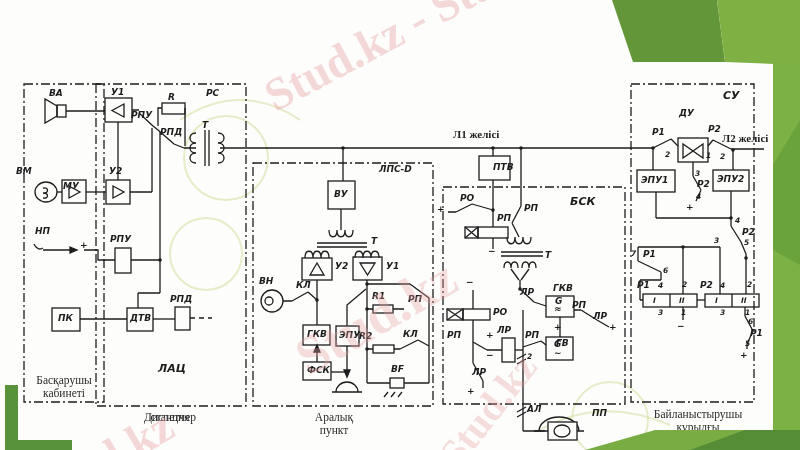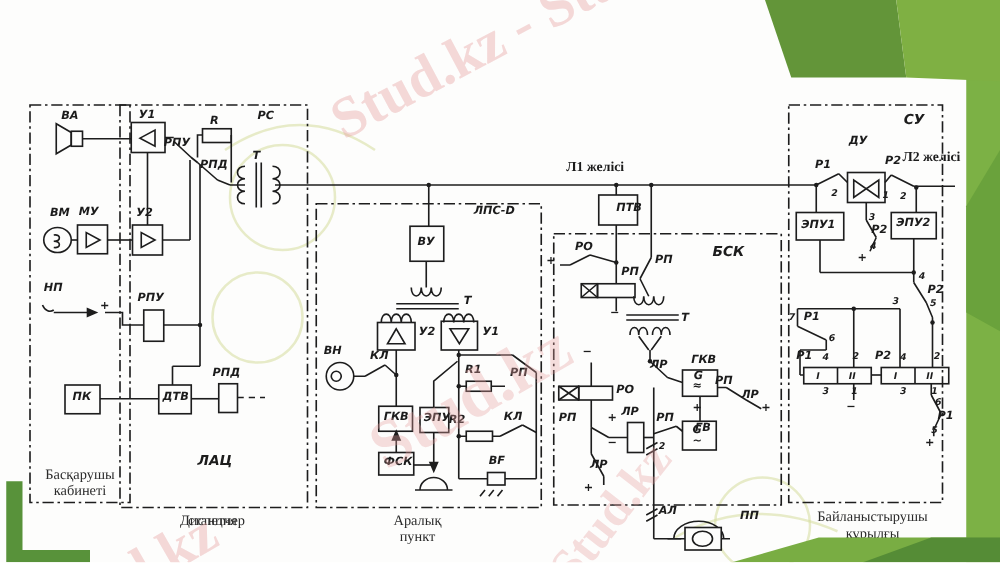--- a/index.html
+++ b/index.html
@@ -192,22 +192,22 @@
 
 <div class="overlay">
 
   <span class="lbl" style="left:49px;top:88px">ВА</span>
   <span class="lbl" style="left:111px;top:87px">У1</span>
   <span class="lbl" style="left:168px;top:92px">R</span>
   <span class="lbl" style="left:206px;top:88px">РС</span>
   <span class="lbl" style="left:131px;top:110px">РПУ</span>
   <span class="lbl" style="left:160px;top:127px">РПД</span>
   <span class="lbl" style="left:202px;top:120px">Т</span>
-  <span class="lbl" style="left:40px;top:166px">ВМ</span>
-  <span class="lbl" style="left:63px;top:165px">МУ</span>
+  <span class="lbl" style="left:16px;top:166px">ВМ</span>
+  <span class="lbl" style="left:63px;top:181px">МУ</span>
   <span class="lbl" style="left:109px;top:166px">У2</span>
   <span class="lbl" style="left:35px;top:226px">НП</span>
   <span class="lbl" style="left:80px;top:240px">+</span>
   <span class="lbl" style="left:110px;top:234px">РПУ</span>
   <span class="lbl" style="left:58px;top:313px">ПК</span>
   <span class="lbl" style="left:130px;top:313px">ДТВ</span>
   <span class="lbl" style="left:170px;top:294px">РПД</span>
   <span class="lbl big" style="left:158px;top:362px">ЛАЦ</span>
 
   <span class="lbl" style="left:379px;top:164px">ЛПС-D</span>
@@ -220,21 +220,21 @@
   <span class="lbl" style="left:307px;top:329px">ГКВ</span>
   <span class="lbl" style="left:339px;top:330px">ЭПУ</span>
   <span class="lbl" style="left:307px;top:365px">ФСК</span>
   <span class="lbl" style="left:372px;top:291px">R1</span>
   <span class="lbl" style="left:408px;top:294px">РП</span>
   <span class="lbl" style="left:359px;top:331px">R2</span>
   <span class="lbl" style="left:403px;top:329px">КЛ</span>
   <span class="lbl" style="left:391px;top:364px">ВF</span>
 
   <span class="ln" style="left:453px;top:128px">Л1 желісі</span>
-  <span class="ln" style="left:722px;top:120px">Л2 желісі</span>
+  <span class="ln" style="left:722px;top:132px">Л2 желісі</span>
 
   <span class="lbl" style="left:493px;top:162px">ПТВ</span>
   <span class="lbl" style="left:460px;top:193px">РО</span>
   <span class="lbl" style="left:437px;top:204px">+</span>
   <span class="lbl" style="left:497px;top:213px">РП</span>
   <span class="lbl" style="left:488px;top:246px">−</span>
   <span class="lbl" style="left:524px;top:203px">РП</span>
   <span class="lbl big" style="left:570px;top:195px">БСК</span>
   <span class="lbl" style="left:545px;top:250px">Т</span>
   <span class="lbl" style="left:520px;top:287px">ЛР</span>

